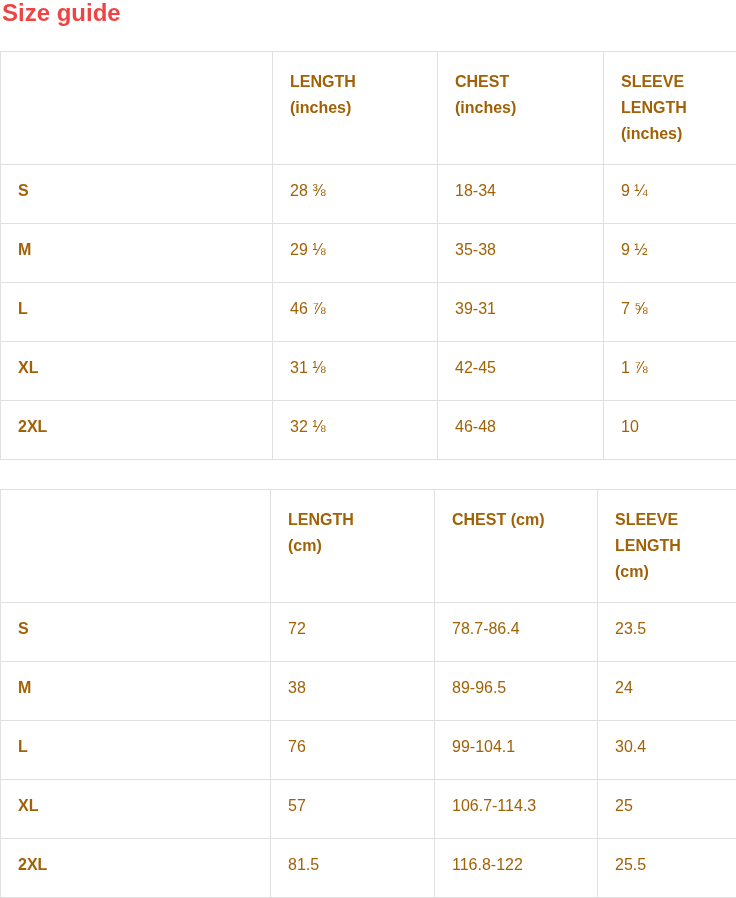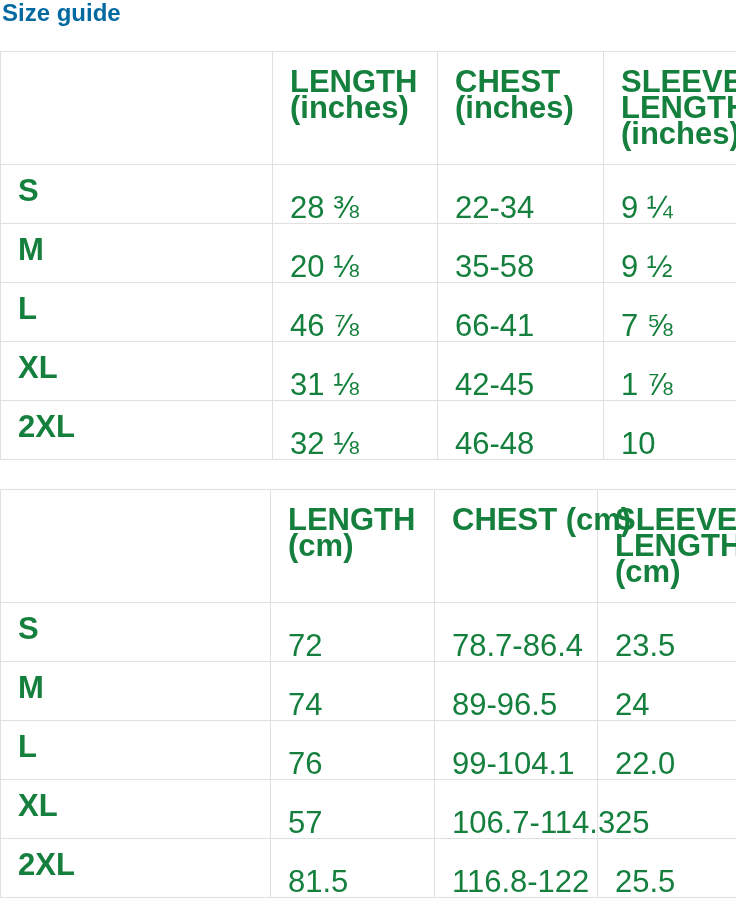--- a/index.html
+++ b/index.html
@@ -14,54 +14,54 @@
     background: #ffffff;
     color: #111111;
     font-family: "Liberation Sans", "DejaVu Sans", sans-serif;
   }
   .title {
     font-size: 24px;
     line-height: 26px;
     font-weight: bold;
     margin: 0 0 25px 0;
     padding-left: 2px;
-    color: #0369a1;
+    color: #ef4444;
   }
   table.size-table {
     border-collapse: collapse;
     table-layout: fixed;
     width: 736px;
     background: #ffffff;
   }
   table.t-inches { margin-bottom: 29px; }
   .size-table th, .size-table td {
     border: 1px solid #e0e0e0;
     text-align: left;
     vertical-align: top;
-    font-size: 31px;
+    font-size: 16px;
     line-height: 26px;
-    color: #15803d;
+    color: #a16207;
     overflow: visible;
   }
   .size-table thead tr { height: 113px; }
   .size-table tbody tr { height: 59px; }
   .size-table thead th {
     font-weight: bold;
     white-space: pre;          
     padding: 17px 14px 14px 17px;
   }
   .size-table tbody th {
     font-weight: bold;
     white-space: nowrap;
     padding: 13px 14px 0 17px;
   }
   .size-table tbody td {
     font-weight: normal;
     white-space: nowrap;
-    padding: 30px 14px 0 17px;
+    padding: 13px 14px 0 17px;
   }
 </style>
 </head>
 <body>
 
 <div class="page">
 
   <h2 class="title">Size guide</h2>
 
   <table class="size-table t-inches">
@@ -80,33 +80,33 @@
 (inches)</th>
         <th>SLEEVE
 LENGTH
 (inches)</th>
       </tr>
     </thead>
     <tbody>
       <tr>
         <th>S</th>
         <td>28 ⅜</td>
-        <td>22-34</td>
+        <td>18-34</td>
         <td>9 ¼</td>
       </tr>
       <tr>
         <th>M</th>
-        <td>20 ⅛</td>
-        <td>35-58</td>
+        <td>29 ⅛</td>
+        <td>35-38</td>
         <td>9 ½</td>
       </tr>
       <tr>
         <th>L</th>
         <td>46 ⅞</td>
-        <td>66-41</td>
+        <td>39-31</td>
         <td>7 ⅝</td>
       </tr>
       <tr>
         <th>XL</th>
         <td>31 ⅛</td>
         <td>42-45</td>
         <td>1 ⅞</td>
       </tr>
       <tr>
         <th>2XL</th>
@@ -137,29 +137,29 @@
     </thead>
     <tbody>
       <tr>
         <th>S</th>
         <td>72</td>
         <td>78.7-86.4</td>
         <td>23.5</td>
       </tr>
       <tr>
         <th>M</th>
-        <td>74</td>
+        <td>38</td>
         <td>89-96.5</td>
         <td>24</td>
       </tr>
       <tr>
         <th>L</th>
         <td>76</td>
         <td>99-104.1</td>
-        <td>22.0</td>
+        <td>30.4</td>
       </tr>
       <tr>
         <th>XL</th>
         <td>57</td>
         <td>106.7-114.3</td>
         <td>25</td>
       </tr>
       <tr>
         <th>2XL</th>
         <td>81.5</td>

